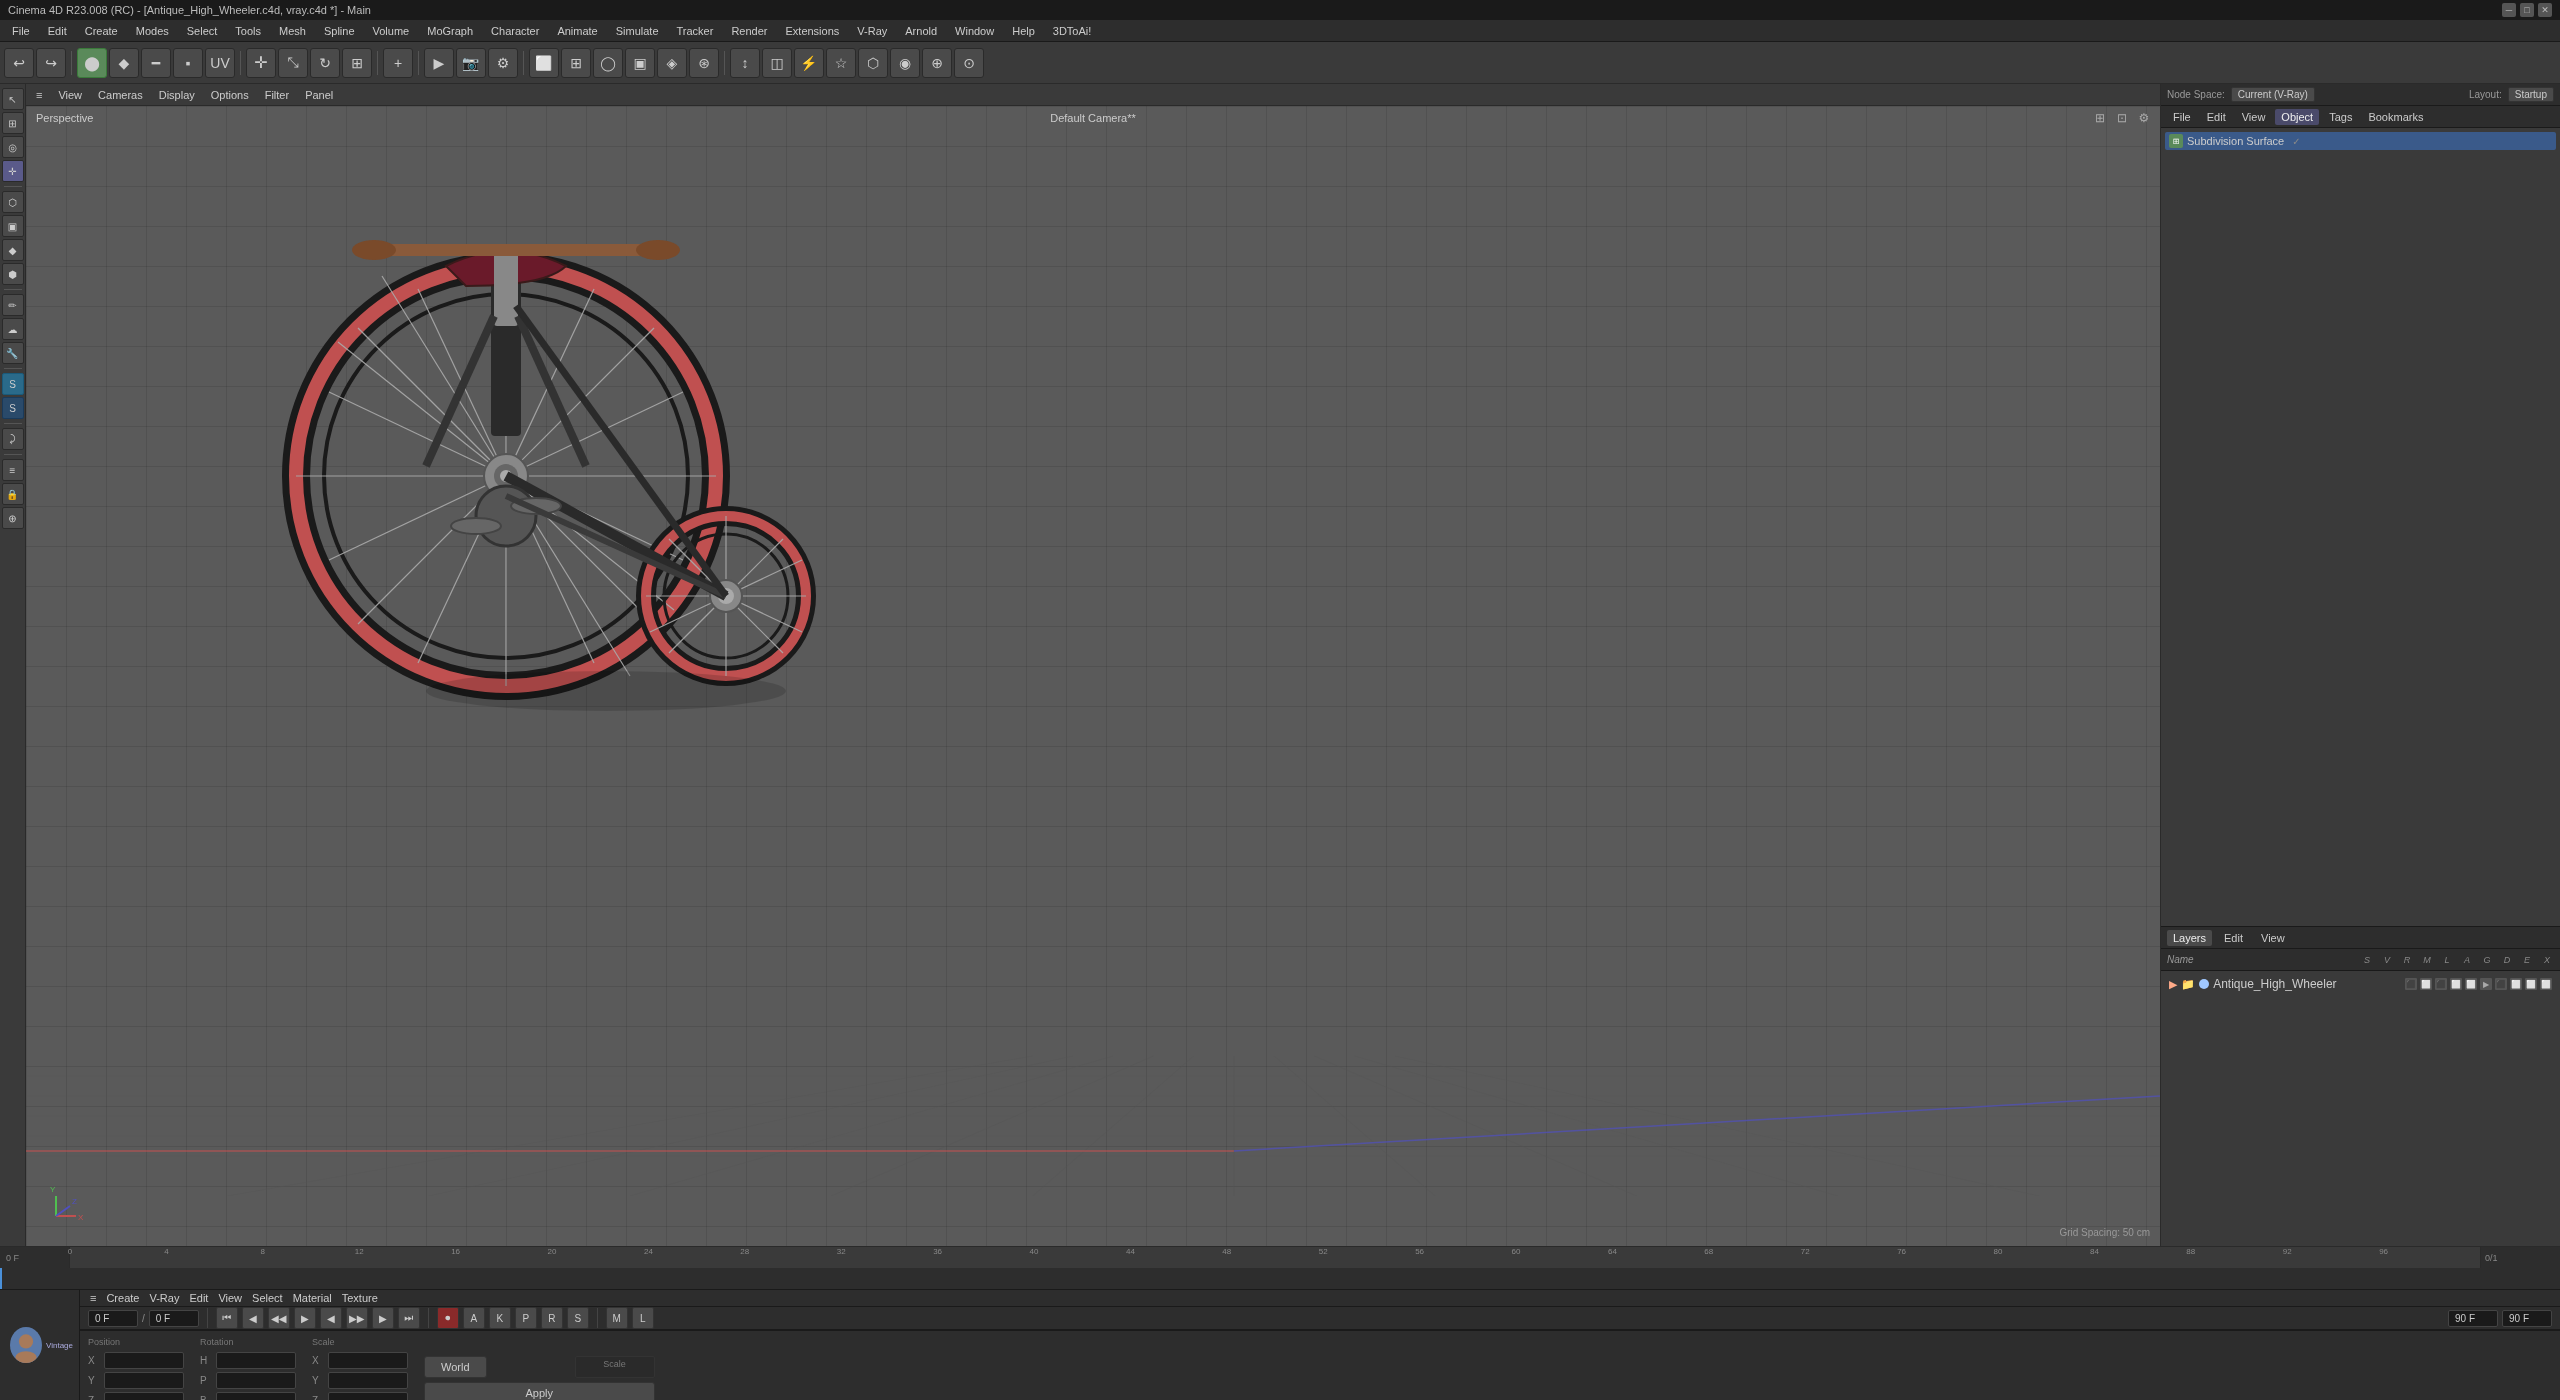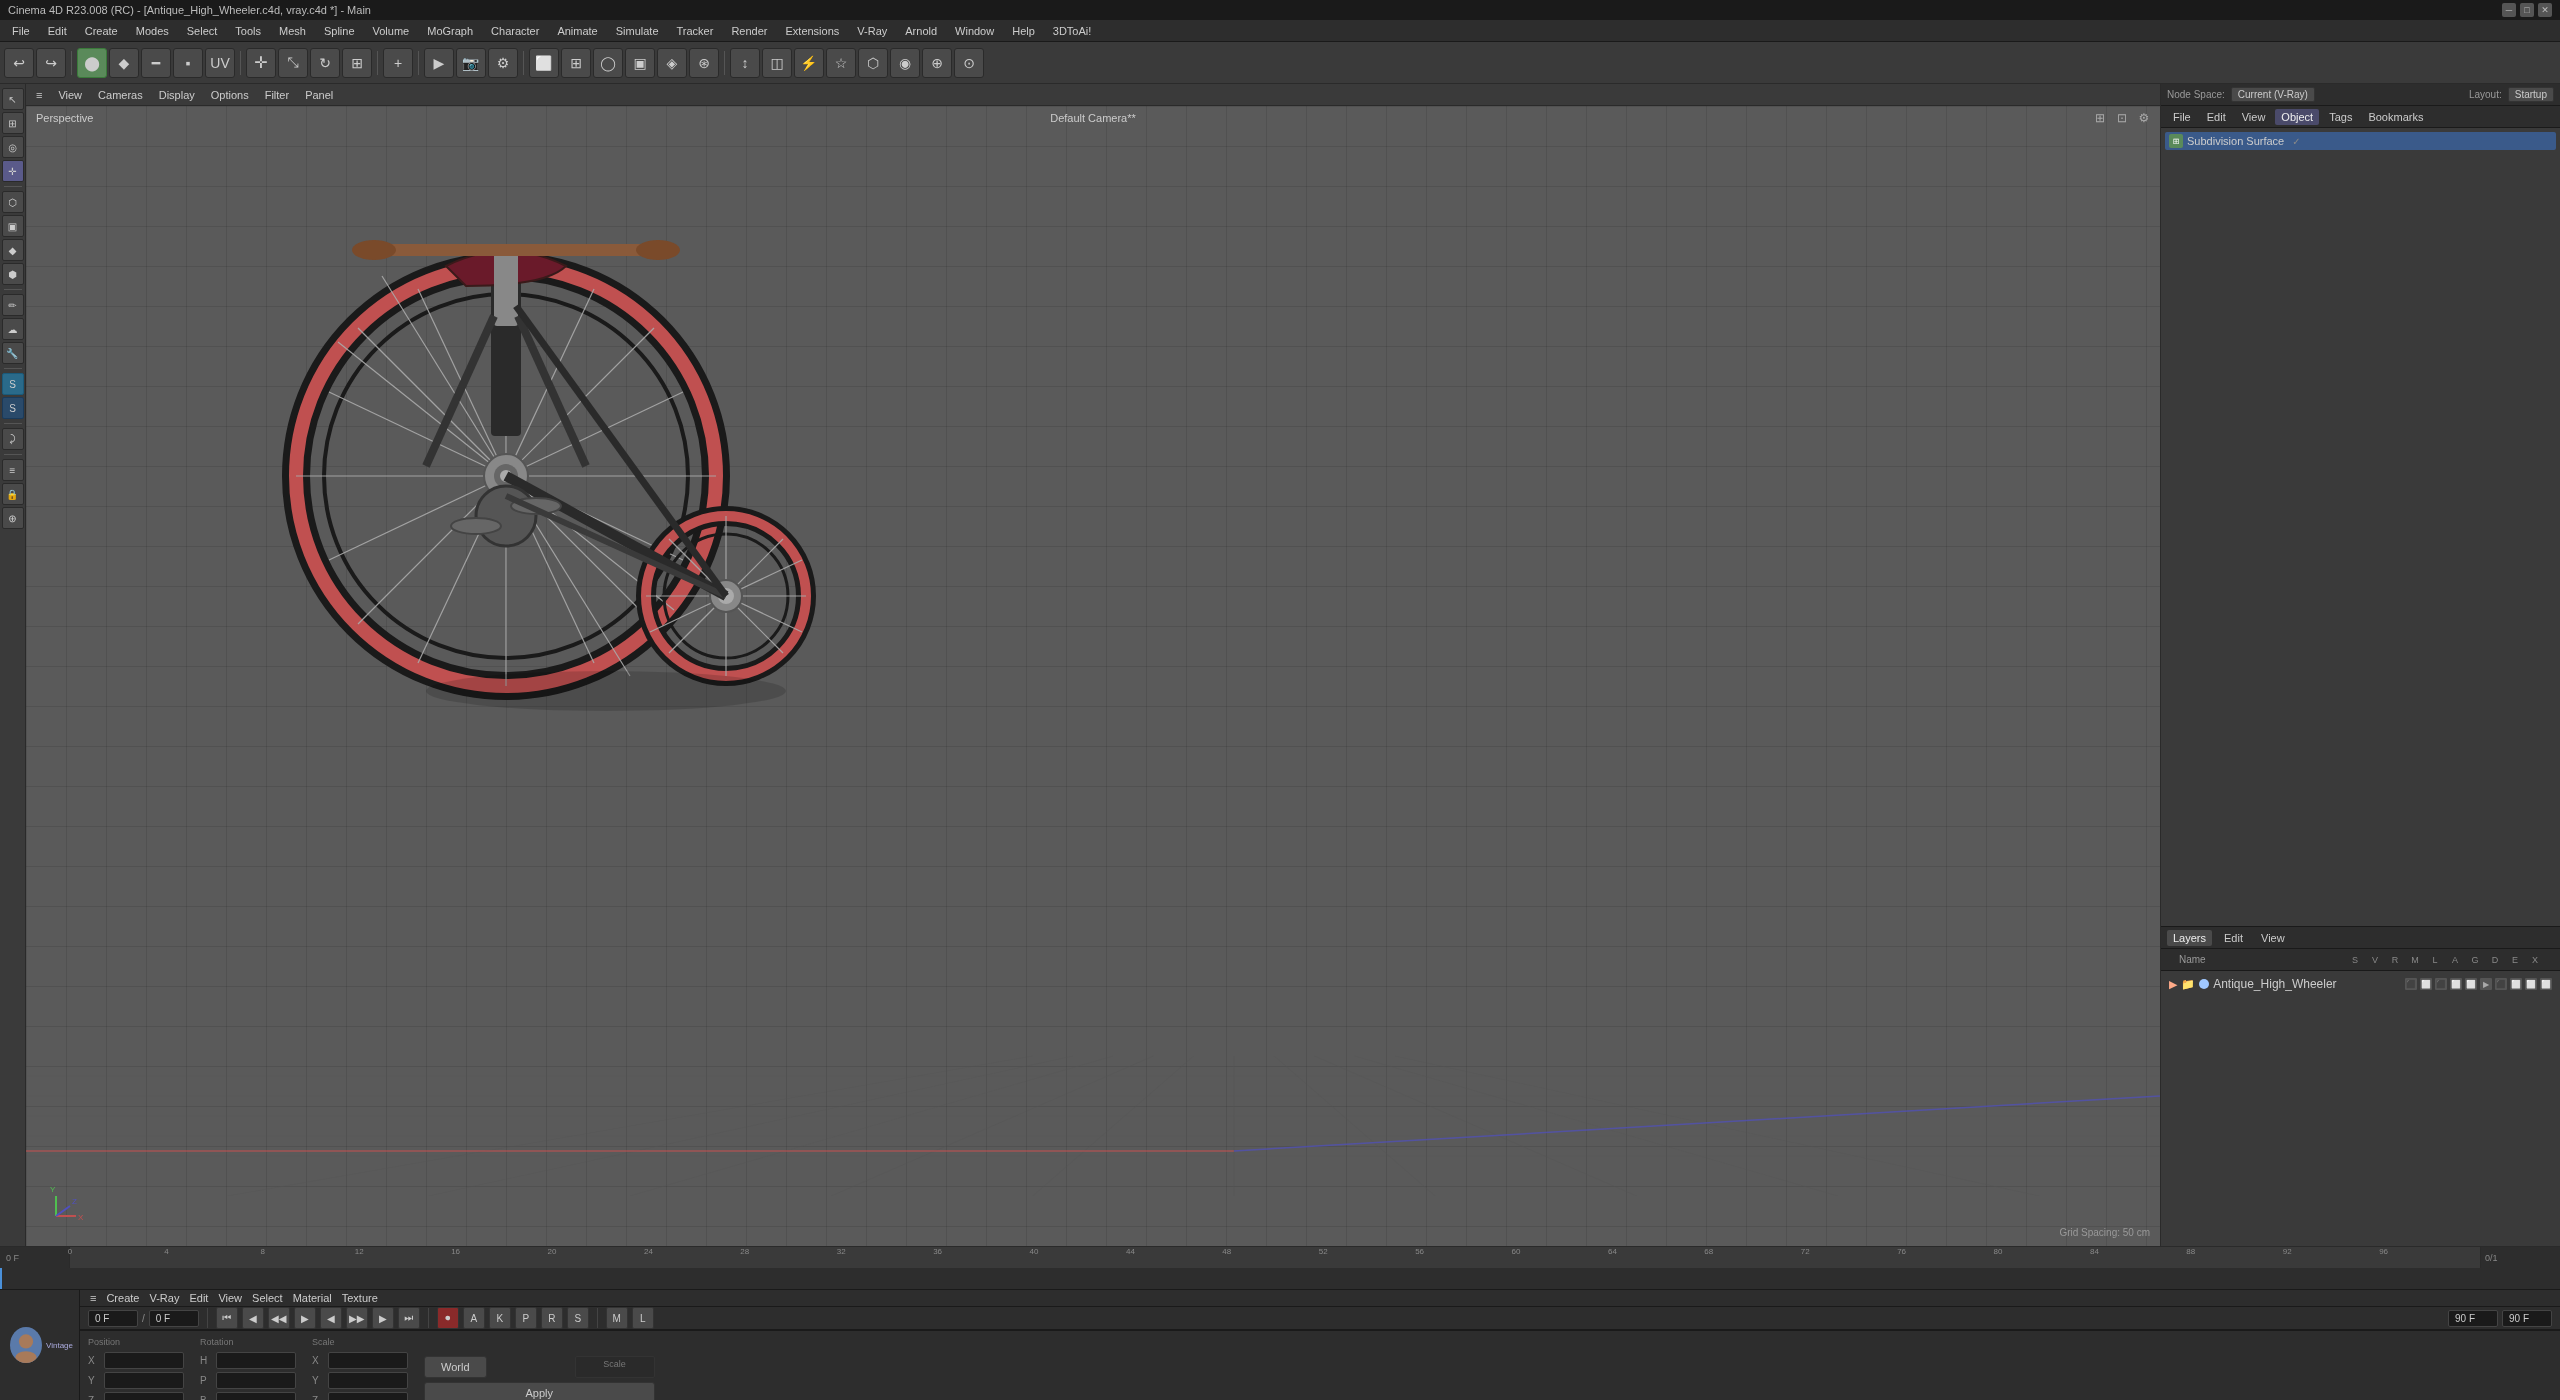--- a/index.html
+++ b/index.html
@@ -326,25 +326,26 @@
       color: #ccc;
       padding: 2px 6px;
       cursor: pointer;
     }
     .layers-tab.active { color: #eee; background: #4a4a4a; border-radius: 2px; }
     #layers-columns {
       height: 22px;
       background: #2d2d2d;
       display: flex;
       align-items: center;
-      padding: 0 18px;
+      padding: 0 6px;
       font-size: 10px;
       color: #999;
       border-bottom: 1px solid #1a1a1a;
       gap: 20px;
+      font-style: italic;
     }
     .col-name { flex: 1; }
     .col-icons { display: flex; gap: 6px; }
     .col-letter { width: 14px; text-align: center; font-size: 9px; color: #888; }
 
     #layers-content {
       flex: 1;
       background: #3a3a3a;
       padding: 4px;
     }

